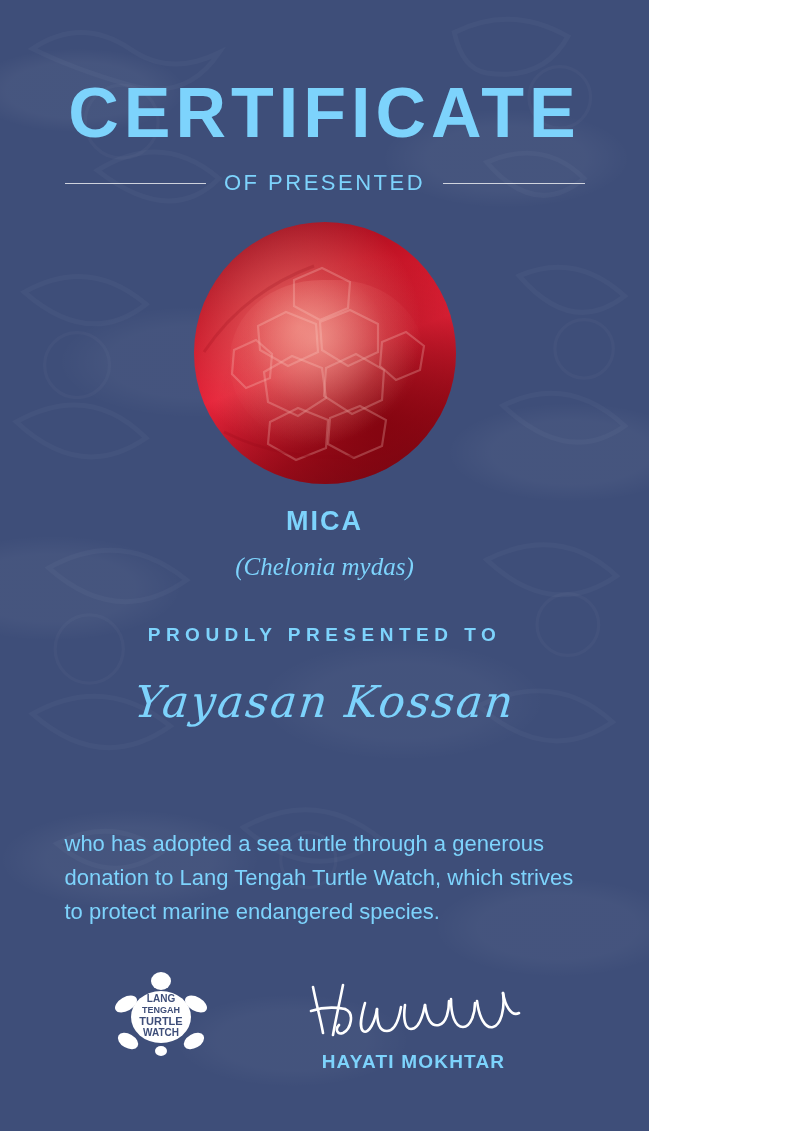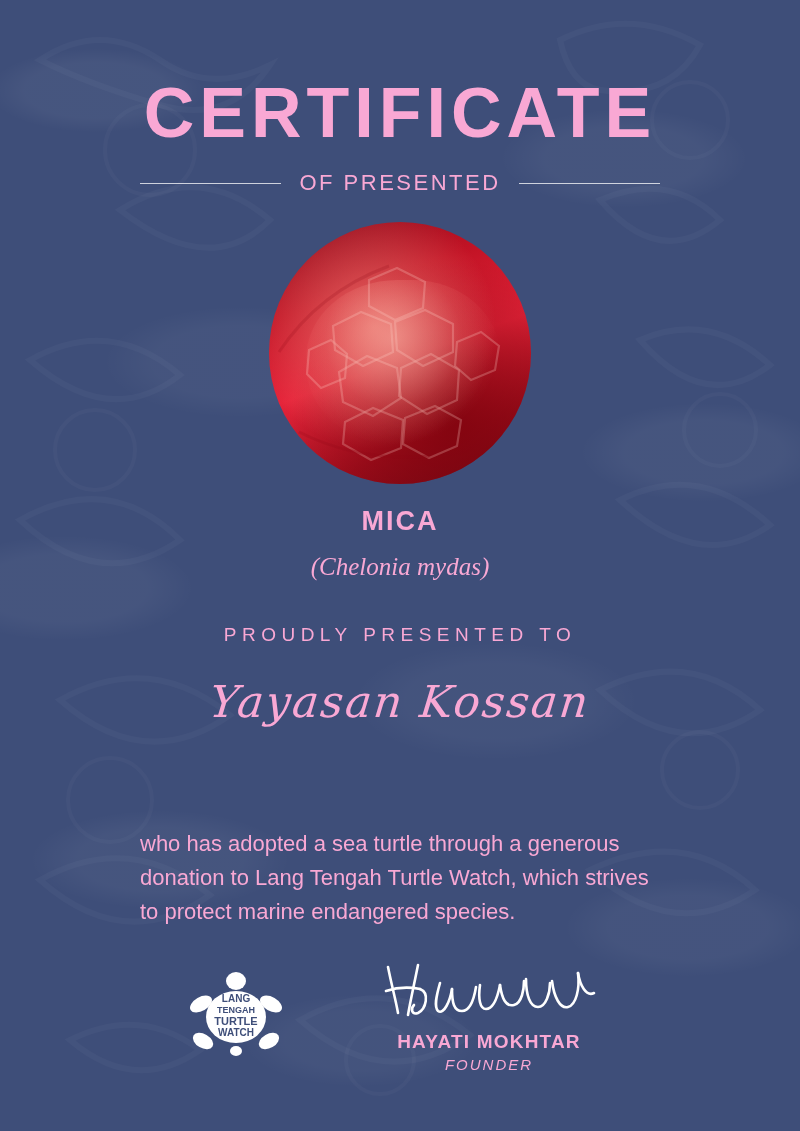--- a/index.html
+++ b/index.html
@@ -6,25 +6,25 @@
     margin: 0;
     padding: 0;
     background: #ffffff;
   }
   body {
     font-family: "Liberation Sans", sans-serif;
   }
 
   .certificate {
     position: relative;
-    width: 800px;
+    width: 649px;
     height: 1131px;
     overflow: hidden;
     background: #3f4f7a;
-    color: #f9a8d4;
+    color: #7dd3fc;
   }
 
   
   .bg-pattern {
     position: absolute;
     inset: 0;
     background-color: #3e4e79;
     background-image:
       radial-gradient(ellipse 180px 70px at 12% 8%, rgba(255,255,255,0.045) 40%, rgba(255,255,255,0) 60%),
       radial-gradient(ellipse 200px 80px at 78% 14%, rgba(255,255,255,0.04) 40%, rgba(255,255,255,0) 62%),
@@ -127,21 +127,21 @@
   }
   .species .latin {
     font-style: italic;
     display: block;
     font-family: Liberation Serif, serif;
   }
 
   .presented {
     margin-top: 42px;
     font-size: 19px;
-    font-weight: normal;
+    font-weight: bold;
     letter-spacing: 5.5px;
   }
 
   .recipient {
     margin-top: 30px;
     font-family: "DejaVu Serif", serif;
     font-style: italic;
     font-size: 44px;
     letter-spacing: 2px;
     transform: skewX(-6deg);
@@ -300,18 +300,17 @@
           <path d="M66 24 C 62 38, 60 48, 64 52 C 70 56, 76 42, 78 30"></path>
           <path d="M78 30 C 78 44, 80 52, 88 52 C 96 52, 100 40, 102 28"></path>
           <path d="M106 26 C 104 40, 106 50, 112 50 C 120 50, 124 36, 126 26"></path>
           <path d="M126 26 C 128 40, 132 48, 140 46 C 148 44, 150 30, 150 22"></path>
           <path d="M152 20 C 152 36, 156 48, 164 48 C 172 48, 176 34, 176 24"></path>
           <path d="M178 22 C 180 38, 186 50, 194 48 C 202 46, 206 30, 204 14"></path>
           <path d="M204 14 C 206 26, 212 38, 220 34"></path>
         </g>
       </svg>
       <div class="sign-name">HAYATI MOKHTAR</div>
-      <div class="sign-role">FOUNDER</div>
     </div>
 
   </div>
 
 </div>
 
 </body></html>

